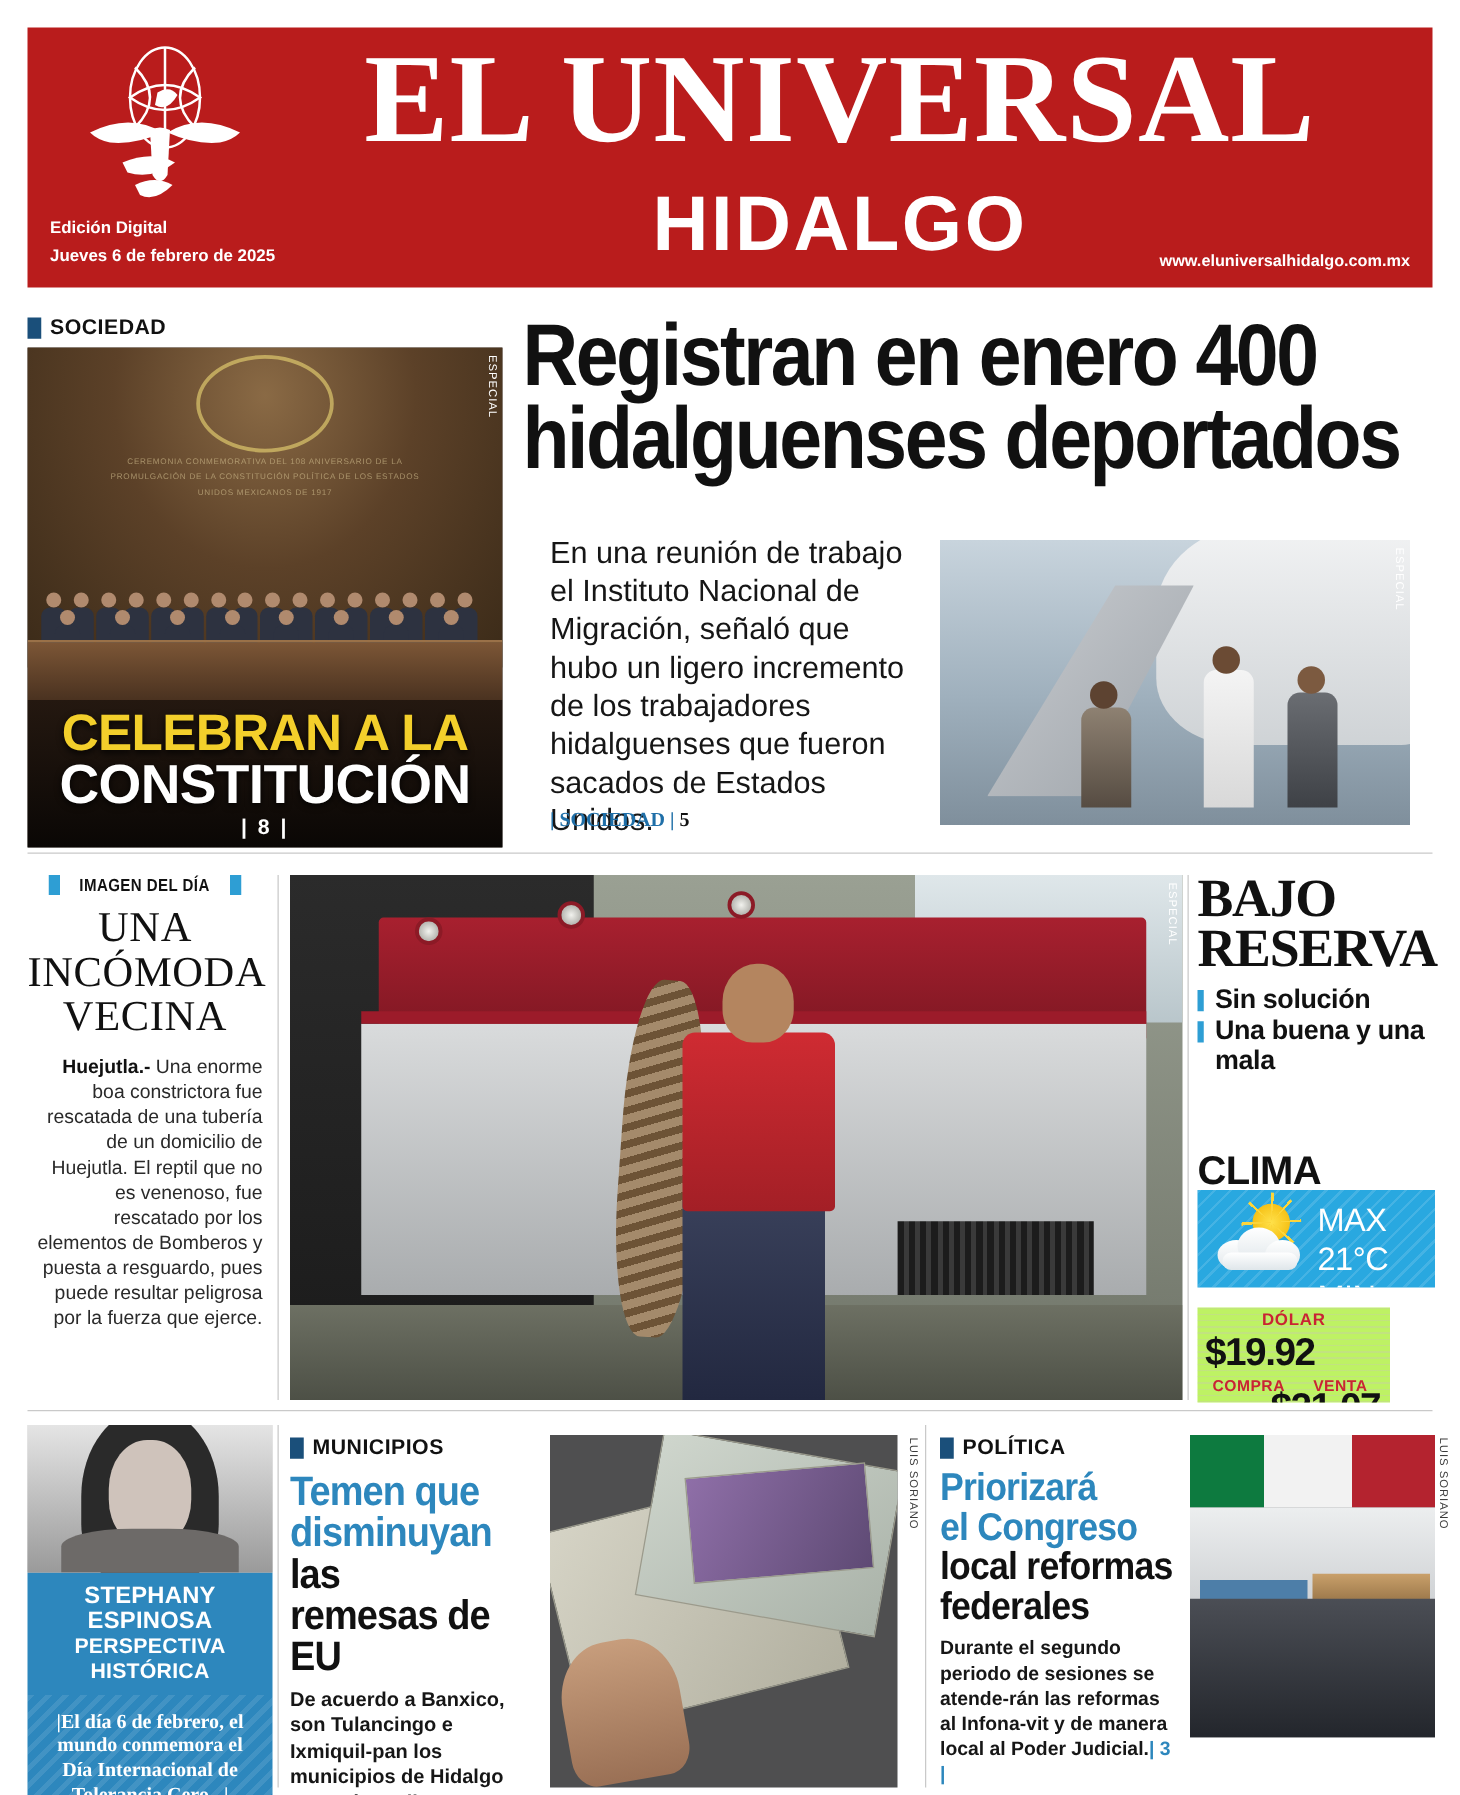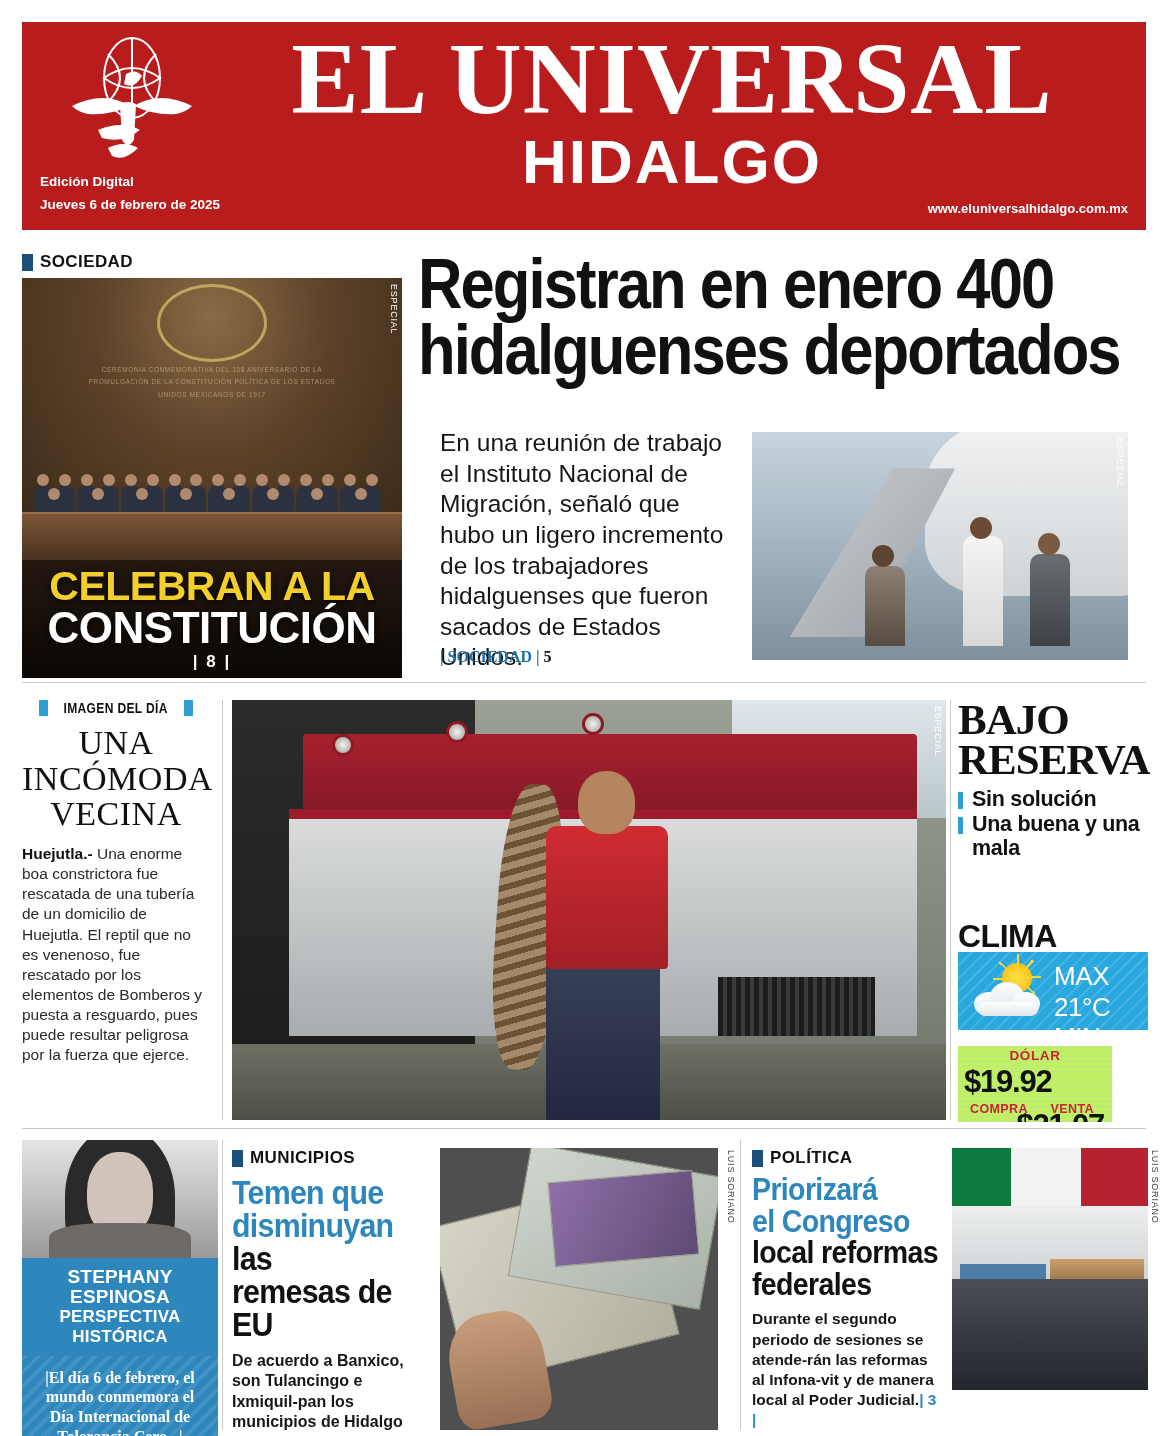--- a/index.html
+++ b/index.html
@@ -34,21 +34,21 @@
     text-align: center;
     font-family: "Liberation Serif", serif;
     font-weight: bold;
     font-size: 101px;
     letter-spacing: 1px;
     line-height: 1.02;
     color: #ffffff;
     white-space: nowrap;
   }
   .masthead-sub {
-    position: absolute; left: 190px; top: 104px;
+    position: absolute; left: 190px; top: 122px;
     width: 920px;
     text-align: center;
     font-family: "Liberation Sans", sans-serif;
     font-weight: bold;
     font-size: 62px;
     letter-spacing: 2px;
     color: #ffffff;
   }
   .edition-block {
     position: absolute; left: 18px; bottom: 14px;
@@ -208,21 +208,21 @@
     font-family:"Liberation Sans", sans-serif; font-weight:bold;
     font-size:14px; letter-spacing:.4px; color:#111;
     transform: scaleX(.86);
   }
   .imagen-title {
     font-family:"Liberation Serif", serif;
     font-size:34px; line-height:1.05; color:#111; font-weight:normal;
     letter-spacing:.5px; margin-bottom:12px;
   }
   .imagen-body {
-    font-size:15.5px; line-height:1.3; color:#2a2a2a; text-align:left;
+    font-size:15.5px; line-height:1.3; color:#2a2a2a; text-align:right;
     font-family:"Liberation Sans", sans-serif;
   }
   .imagen-body b { color:#111; }
 
   
   .snake-photo {
     position:absolute; left:232px; top:700px; width:714px; height:420px;
     overflow:hidden;
     background:linear-gradient(#9aa093,#6f7468);
   }

